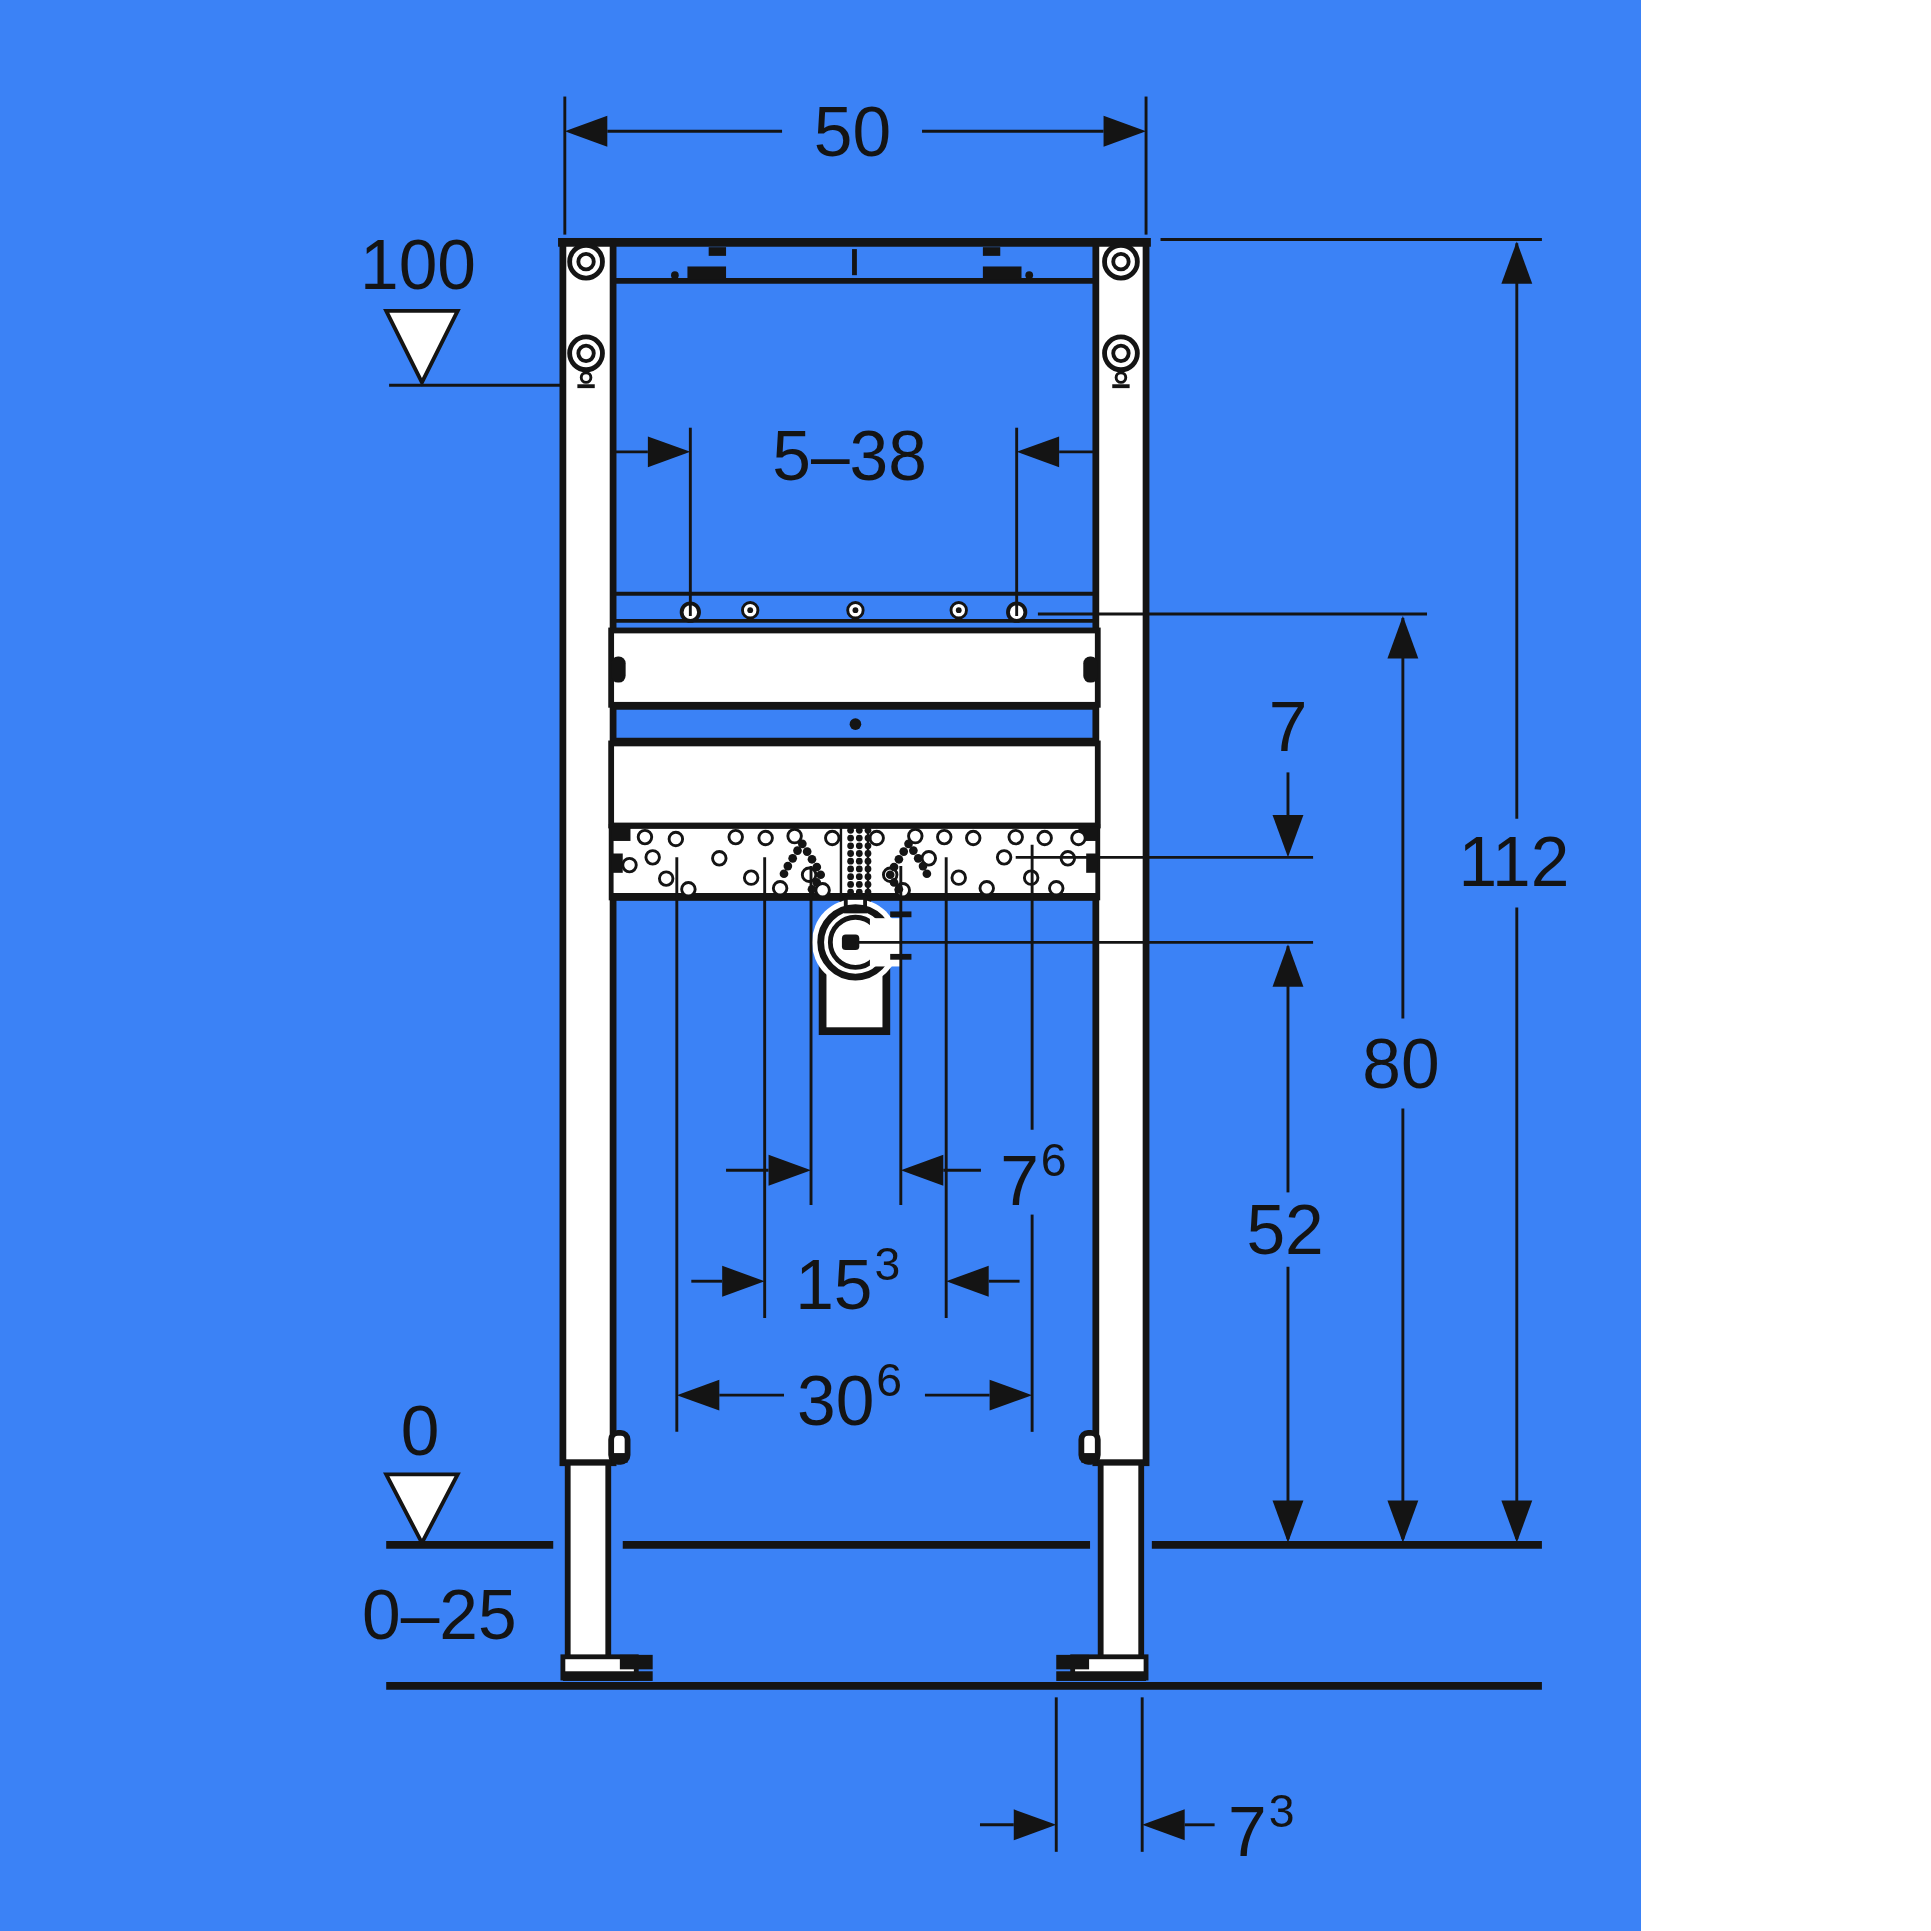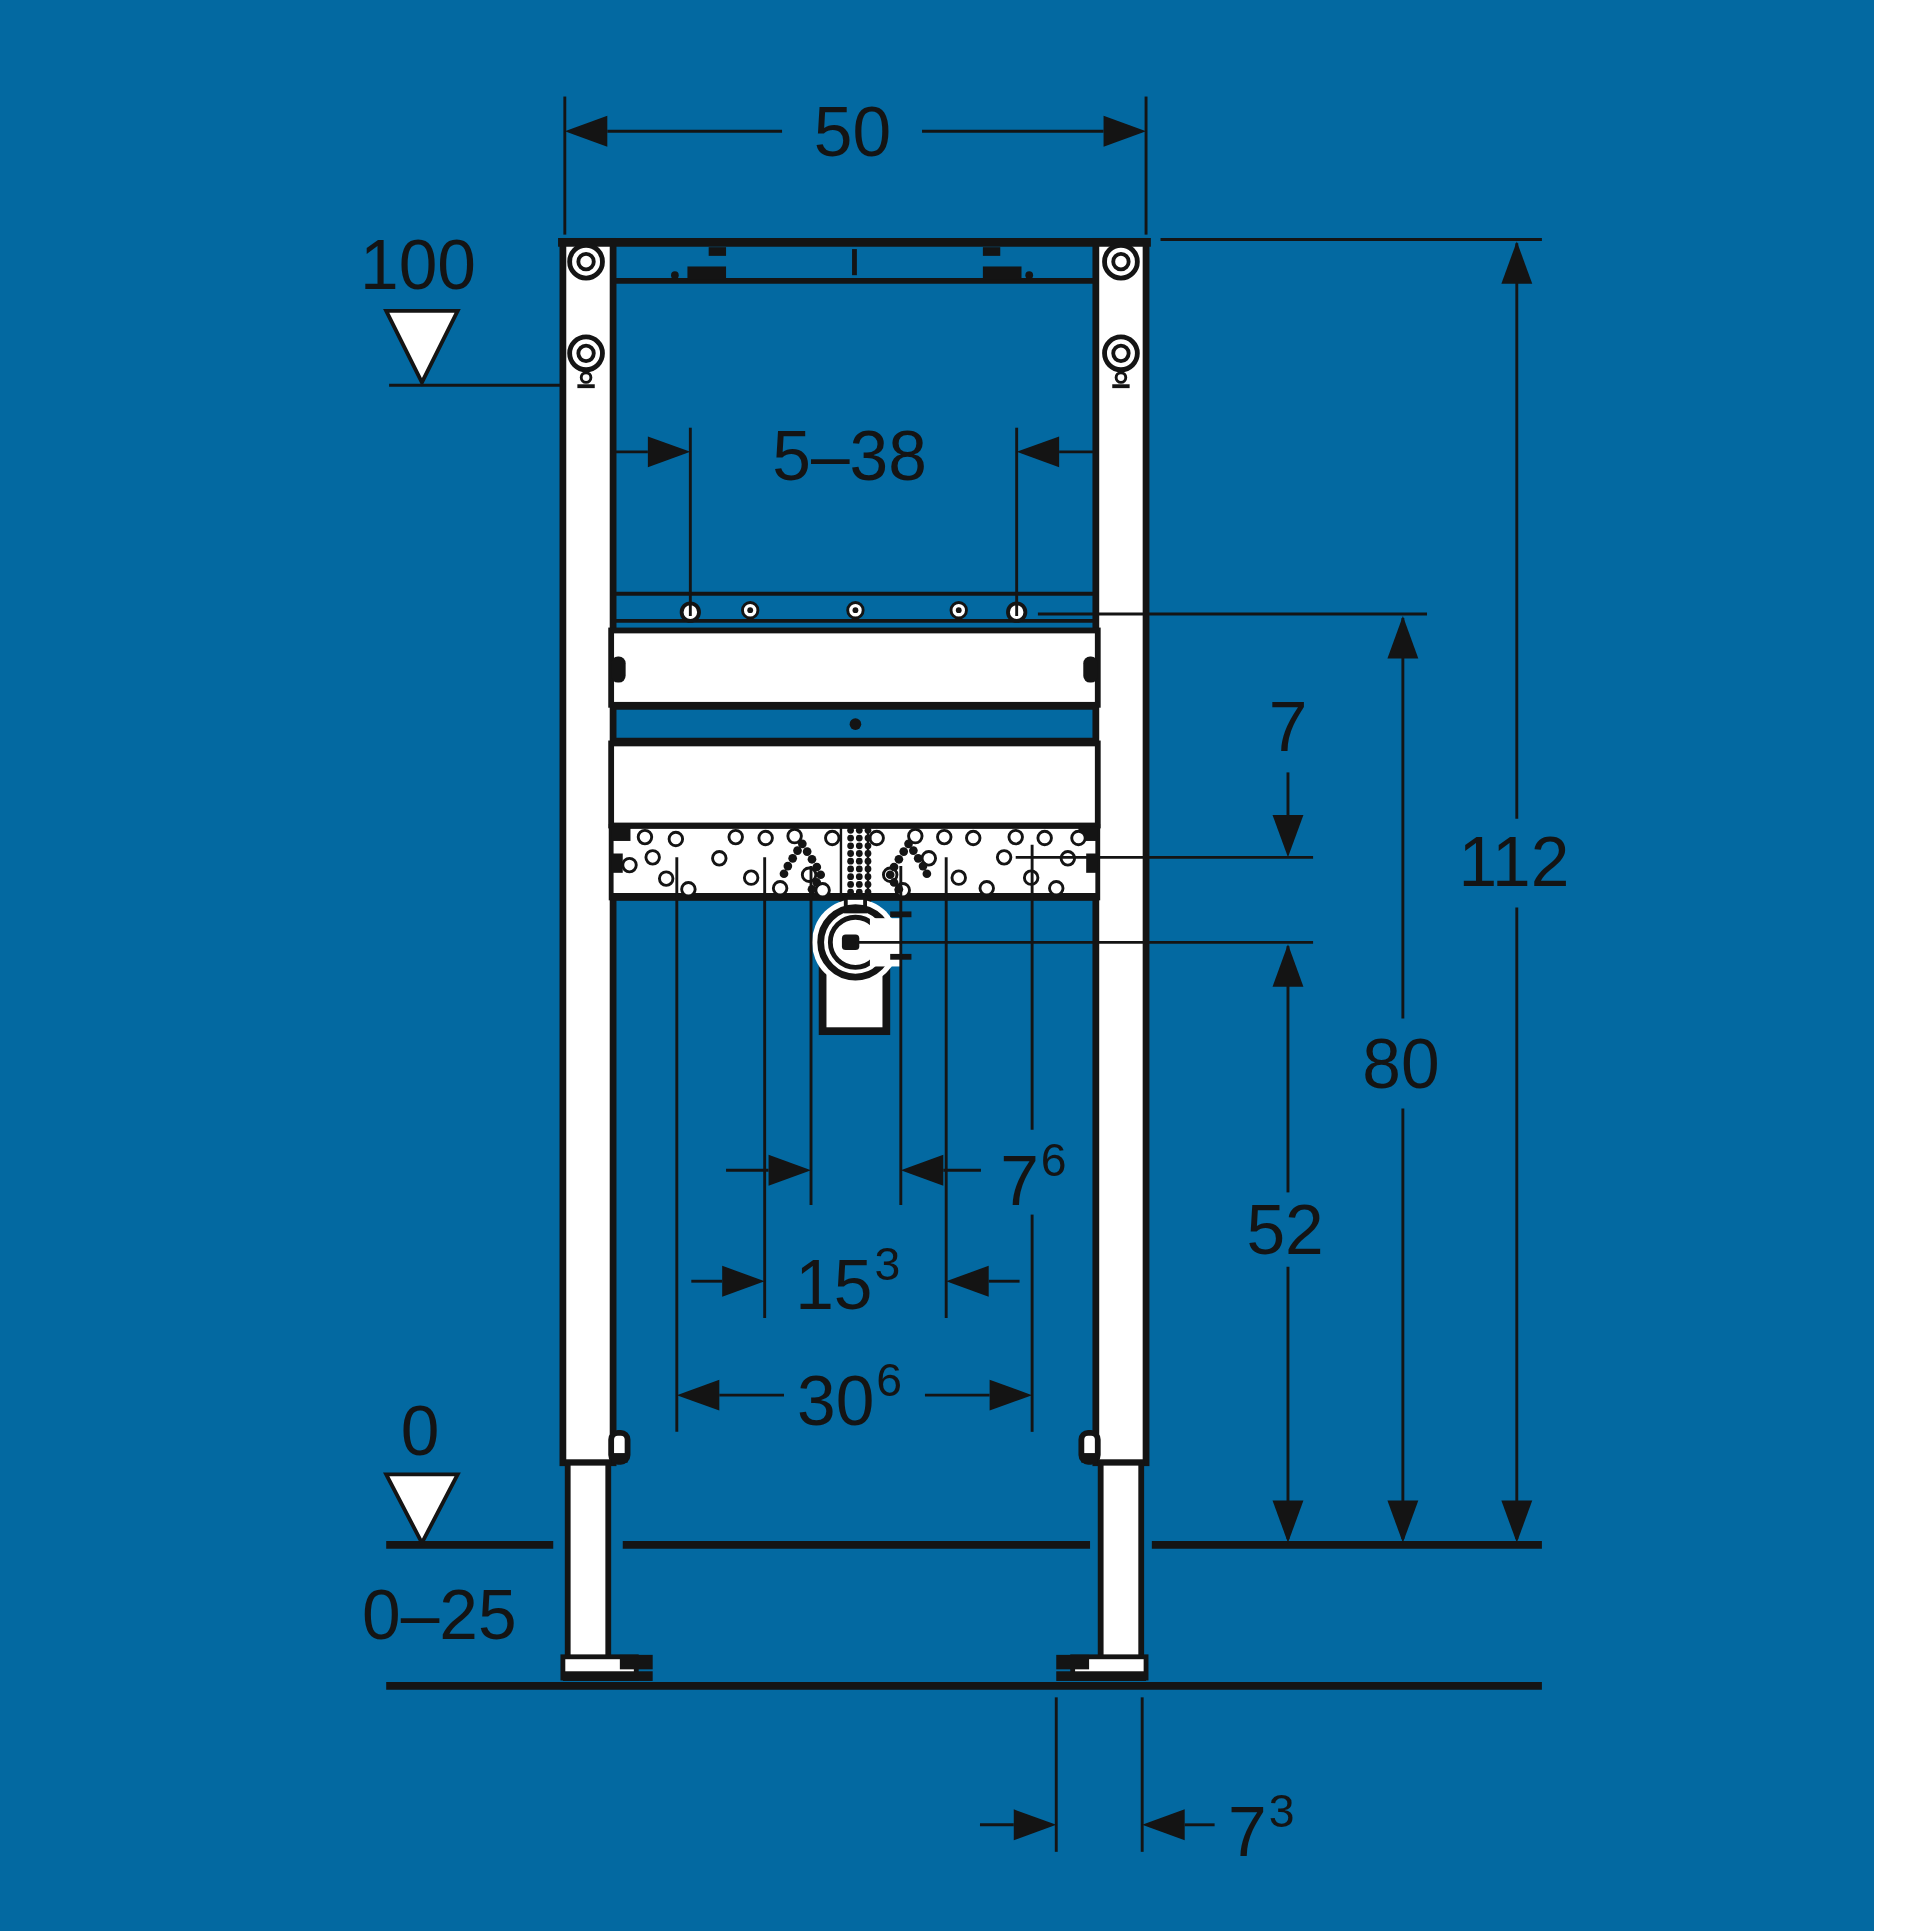--- a/index.html
+++ b/index.html
@@ -1,16 +1,16 @@
 <!DOCTYPE html>
 <html><head>
 <meta charset="utf-8">
 <style>
   html,body{margin:0;padding:0;background:#ffffff;}
-  .stage{width:1874px;height:1931px;position:relative;background:#0369a1;}
+  .stage{width:1641px;height:1931px;position:relative;background:#3b82f6;}
   svg{display:block;}
   .ln{stroke:#141414;fill:none;stroke-linecap:butt;}
   .s2{stroke-width:2.5}.s3{stroke-width:3}.s4{stroke-width:4}.s5{stroke-width:5}
   .s6{stroke-width:6}.s7{stroke-width:7}.s8{stroke-width:8}.s9{stroke-width:9}
   .wf{fill:#ffffff;}
   .bf{fill:#141414;stroke:none;}
   .dimtxt{font-family:"Liberation Sans","DejaVu Sans",sans-serif;font-size:72px;fill:#141414;}
   .suptxt{font-size:48px;}
   .mid{text-anchor:middle;}
 </style>

